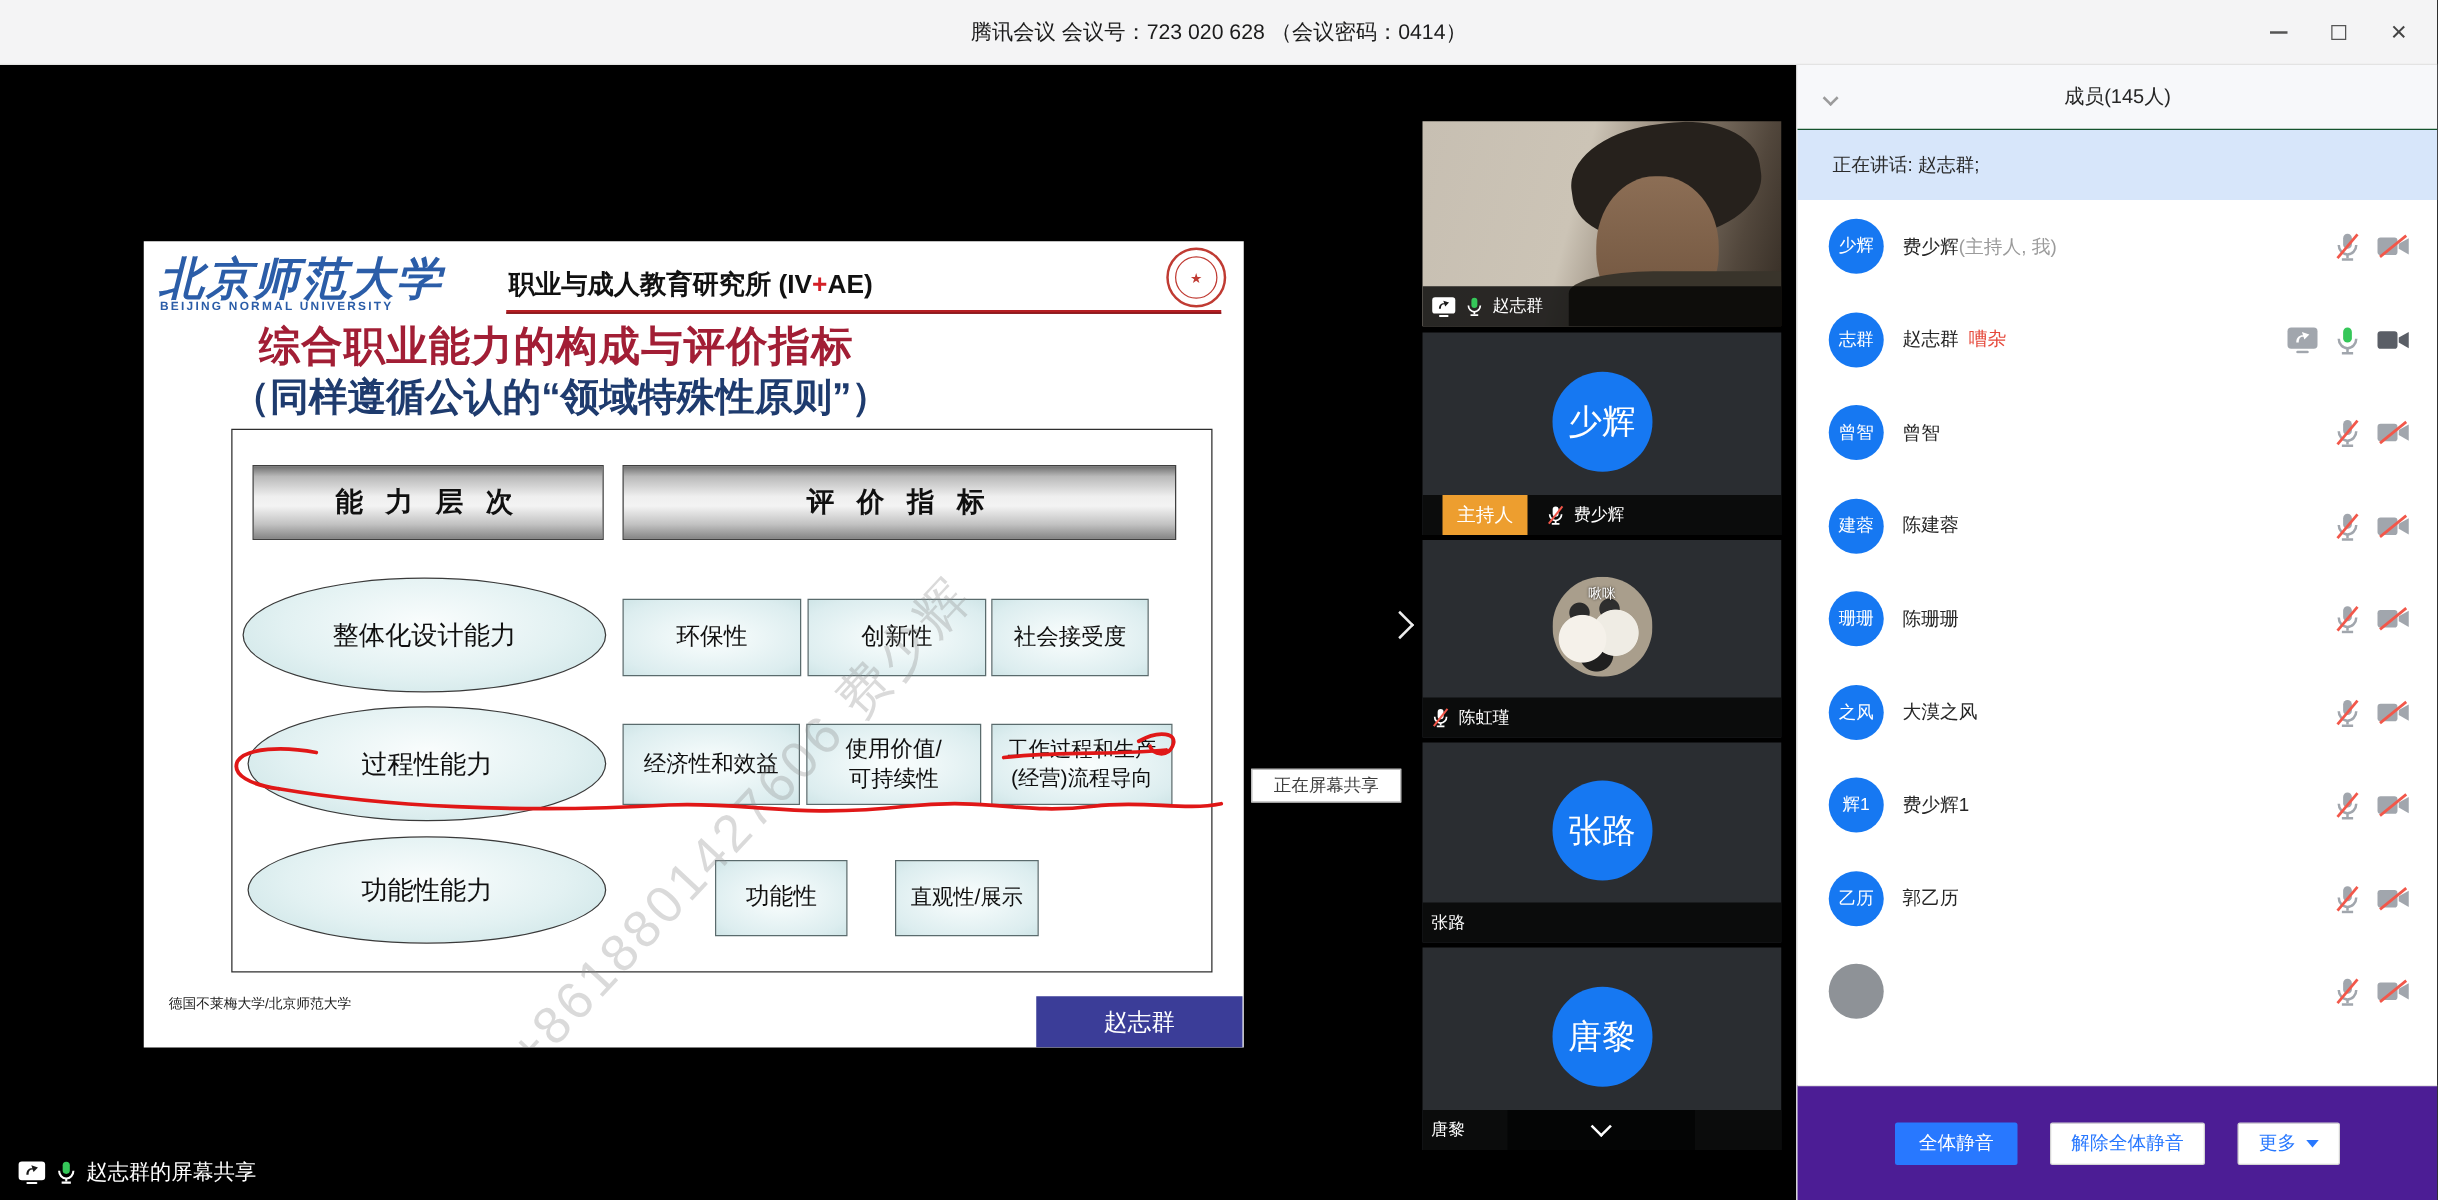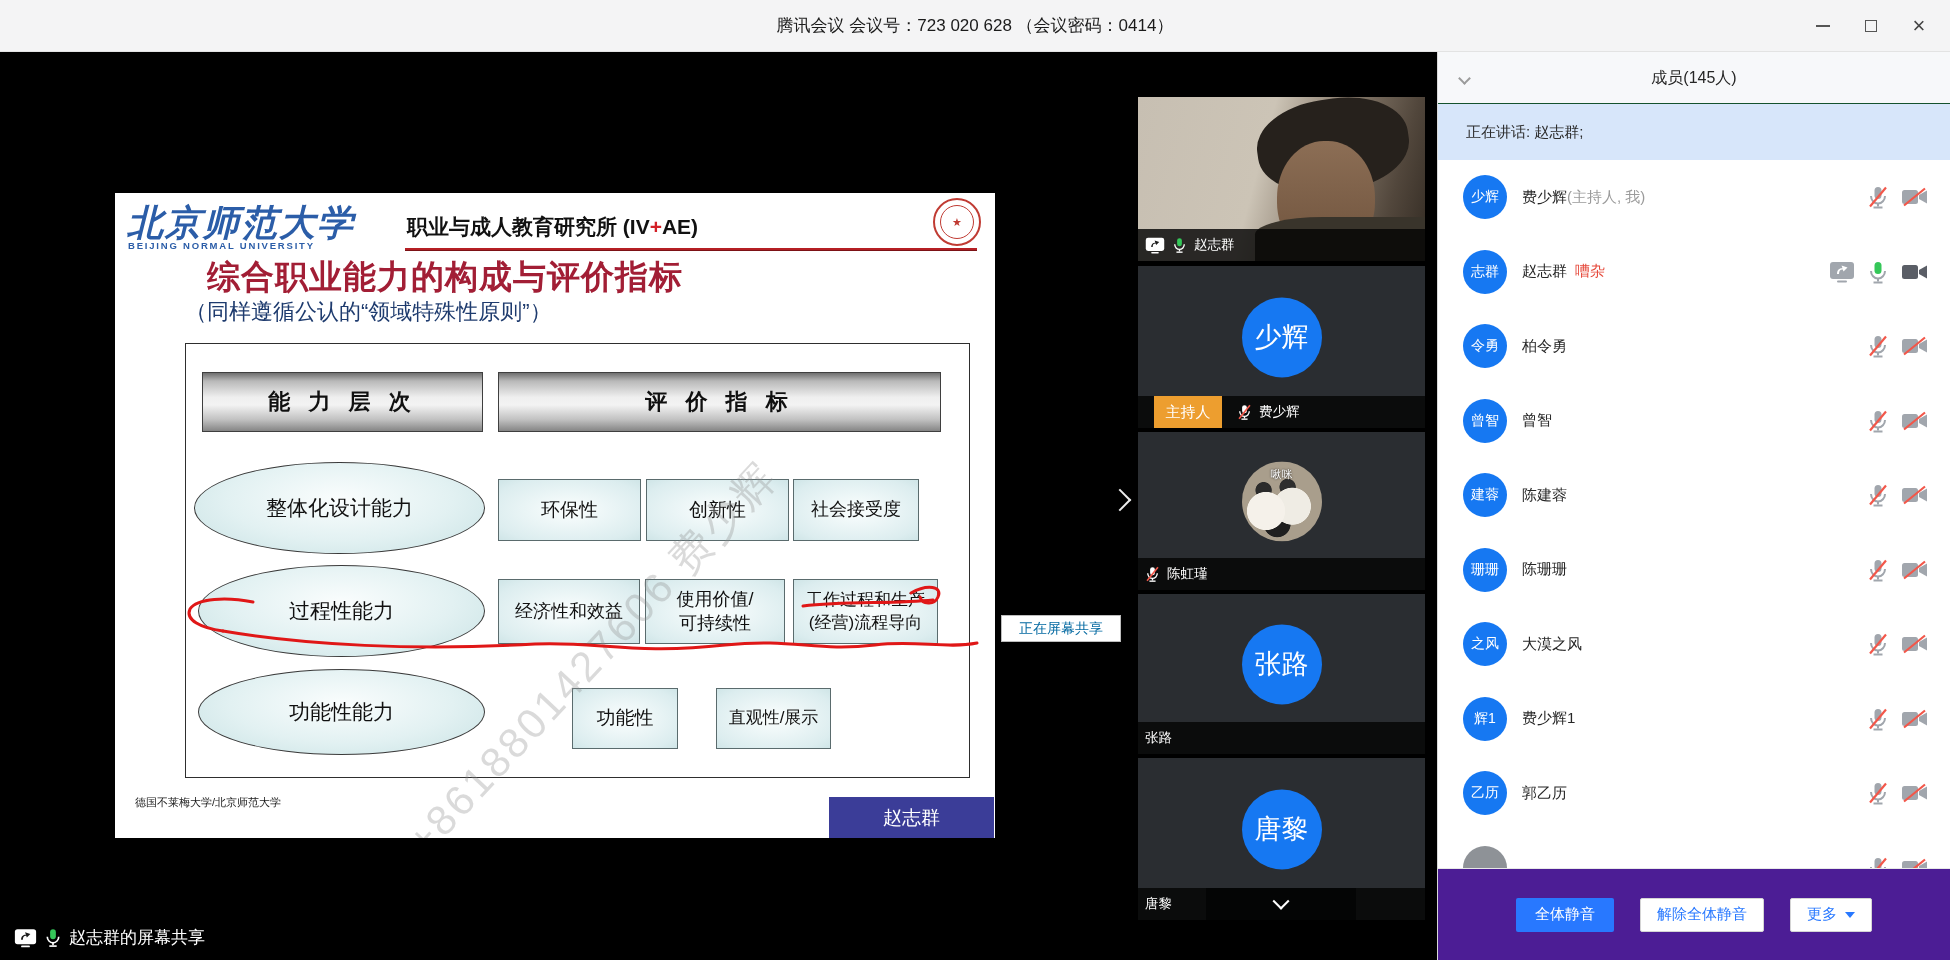--- a/index.html
+++ b/index.html
@@ -22,21 +22,21 @@
   
   .slide{position:absolute;left:115px;top:141px;width:880px;height:645px;background:#fff;overflow:hidden;}
   .logo-cn{position:absolute;left:12px;top:6px;font-family:"DejaVu Serif",serif;font-style:italic;font-weight:bold;font-size:36px;color:#2B5DA8;letter-spacing:2px;}
   .logo-en{position:absolute;left:13px;top:47px;font-size:9.5px;font-weight:bold;letter-spacing:1.8px;color:#2B5DA8;}
   .institute{position:absolute;left:292px;top:20px;font-size:21px;font-weight:bold;color:#111;font-family:"DejaVu Serif",serif;}
   .institute .plus{color:#D31F26;}
   .red-rule{position:absolute;left:290px;top:55px;width:572px;height:3px;background:#B51F24;border-bottom:1px solid #7c1216;}
   .seal{position:absolute;left:818px;top:5px;width:48px;height:48px;border-radius:50%;border:2.5px solid #C03B33;display:flex;align-items:center;justify-content:center;}
   .seal .inner{width:34px;height:34px;border-radius:50%;border:1.5px solid #C03B33;display:flex;align-items:center;justify-content:center;color:#C03B33;font-size:11px;}
   .s-title{position:absolute;left:92px;top:62px;font-size:33px;font-weight:bold;color:#A21E35;letter-spacing:1px;}
-  .s-subtitle{position:absolute;left:70px;top:104px;font-size:22px;font-weight:normal;color:#1E3B6E;}
+  .s-subtitle{position:absolute;left:70px;top:104px;font-size:31px;font-weight:bold;color:#1E3B6E;}
   .dbox{position:absolute;left:70px;top:150px;width:785px;height:435px;border:1.5px solid #2e2e2e;background:#fff;}
   .hbar{position:absolute;height:60px;border:1px solid #3f3f3f;background:linear-gradient(180deg,#6f6f6f 0%,#b9b9b9 14%,#efefef 42%,#f3f3f3 55%,#c2c2c2 80%,#858585 100%);display:flex;align-items:center;justify-content:center;font-size:22px;font-weight:bold;color:#101010;letter-spacing:6px;}
   .hbar.left{left:16px;top:28px;width:281px;}
   .hbar.right{left:312px;top:28px;width:443px;}
   .ellipse{position:absolute;border:1.6px solid #3a3a3a;border-radius:50%;background:radial-gradient(ellipse at 50% 40%,#FAFDFD 0%,#E2F1F2 55%,#C8E2E4 100%);display:flex;align-items:center;justify-content:center;font-size:21px;font-weight:normal;color:#101010;}
   .el1{left:8px;top:118px;width:291px;height:92px;}
   .el2{left:12px;top:221px;width:287px;height:92px;}
   .el3{left:12px;top:325px;width:287px;height:86px;text-align:right;}
   .ibox{position:absolute;border:1.2px solid #5a6b6d;background:radial-gradient(ellipse at center,#F7FCFC 10%,#DCEDEF 80%,#CFE5E7 100%);display:flex;flex-direction:column;align-items:center;justify-content:center;font-size:19px;color:#101010;line-height:1.3;text-align:center;}
   .b11{left:312px;top:135px;width:143px;height:62px;}
@@ -47,21 +47,21 @@
   .b23{left:607px;top:235px;width:145px;height:65px;font-size:17px;}
   .b31{left:386px;top:344px;width:106px;height:61px;}
   .b32{left:530px;top:344px;width:115px;height:61px;font-size:17px;}
   .s-footer-left{position:absolute;left:20px;top:602px;font-size:11px;color:#1a1a1a;}
   .s-footer-box{position:absolute;left:714px;top:604px;width:165px;height:41px;background:#3B3D98;color:#fff;display:flex;align-items:center;justify-content:center;font-size:19px;}
   .watermark{position:absolute;left:300px;top:628px;transform:rotate(-47deg);transform-origin:0 50%;font-size:42px;letter-spacing:3px;color:rgba(140,140,140,0.32);white-space:nowrap;pointer-events:none;}
   .pen{position:absolute;left:0;top:0;width:880px;height:645px;pointer-events:none;}
 
   
   .expand-chev{position:absolute;left:1112px;top:440px;width:16px;height:16px;border-top:2.5px solid #EDEDED;border-right:2.5px solid #EDEDED;transform:rotate(45deg);cursor:pointer;}
-  .share-tooltip{position:absolute;left:1001px;top:563px;width:120px;height:27px;background:#fff;border:1px solid #BDBDBD;box-shadow:0 2px 6px rgba(0,0,0,.35);display:flex;align-items:center;justify-content:center;font-size:14px;color:#0369a1;}
+  .share-tooltip{position:absolute;left:1001px;top:563px;width:120px;height:27px;background:#fff;border:1px solid #BDBDBD;box-shadow:0 2px 6px rgba(0,0,0,.35);display:flex;align-items:center;justify-content:center;font-size:14px;color:#404040;}
   .share-status{position:absolute;left:14px;top:874px;display:flex;align-items:center;gap:7px;color:#fff;font-size:17px;}
 
   
   .vcol{position:absolute;left:1138px;top:0;width:287px;height:908px;}
   .vtile{position:absolute;left:0;width:287px;background:#2A2D31;overflow:hidden;}
   .t1{top:45px;height:164px;background:linear-gradient(105deg,#C7BFB2 0%,#CCC4B6 42%,#8E8172 62%,#52473C 85%,#332B23 100%);}
   .t2{top:214px;height:162px;}
   .t3{top:380px;height:158px;padding-left:40px;}
   .t4{top:542px;height:160px;}
   .t5{top:706px;height:162px;}
@@ -320,38 +320,20 @@
               <line x1="11" y1="18.5" x2="11" y2="21.5" stroke="#A1A6AD" stroke-width="2"></line>
               <line x1="6.5" y1="22.5" x2="15.5" y2="22.5" stroke="#A1A6AD" stroke-width="2"></line>
             </svg>
           <svg width="27" height="20" viewBox="0 0 27 20">
               <rect x="1" y="3" width="16" height="14" rx="2.5" fill="#5A5E66"></rect>
               <path d="M18 8 L26 3.5 V16.5 L18 12 Z" fill="#5A5E66"></path>
             </svg>
         </div>
       </div>
 
-      <div class="m-row">
-        <div class="m-avatar">令勇</div>
-        <div class="m-name"><span>柏令勇</span></div>
-        <div class="m-icons">
-          <svg width="22" height="24" viewBox="0 0 22 24">
-              <rect x="7.5" y="2" width="7" height="12" rx="3.5" fill="#A1A6AD"></rect>
-              <path d="M4 11 a7 7.5 0 0 0 14 0" fill="none" stroke="#A1A6AD" stroke-width="2"></path>
-              <line x1="11" y1="18.5" x2="11" y2="21.5" stroke="#A1A6AD" stroke-width="2"></line>
-              <line x1="6.5" y1="22.5" x2="15.5" y2="22.5" stroke="#A1A6AD" stroke-width="2"></line>
-              <line x1="3" y1="21.5" x2="19" y2="2.5" stroke="#F2574A" stroke-width="2.2"></line>
-            </svg>
-          <svg width="27" height="20" viewBox="0 0 27 20">
-              <rect x="1" y="3" width="16" height="14" rx="2.5" fill="#A1A6AD"></rect>
-              <path d="M18 8 L26 3.5 V16.5 L18 12 Z" fill="#A1A6AD"></path>
-              <line x1="3" y1="18.5" x2="24" y2="1.5" stroke="#F2574A" stroke-width="2.2"></line>
-            </svg>
-        </div>
-      </div>
 
       <div class="m-row">
         <div class="m-avatar">曾智</div>
         <div class="m-name"><span>曾智</span></div>
         <div class="m-icons">
           <svg width="22" height="24" viewBox="0 0 22 24">
               <rect x="7.5" y="2" width="7" height="12" rx="3.5" fill="#A1A6AD"></rect>
               <path d="M4 11 a7 7.5 0 0 0 14 0" fill="none" stroke="#A1A6AD" stroke-width="2"></path>
               <line x1="11" y1="18.5" x2="11" y2="21.5" stroke="#A1A6AD" stroke-width="2"></line>
               <line x1="6.5" y1="22.5" x2="15.5" y2="22.5" stroke="#A1A6AD" stroke-width="2"></line>

